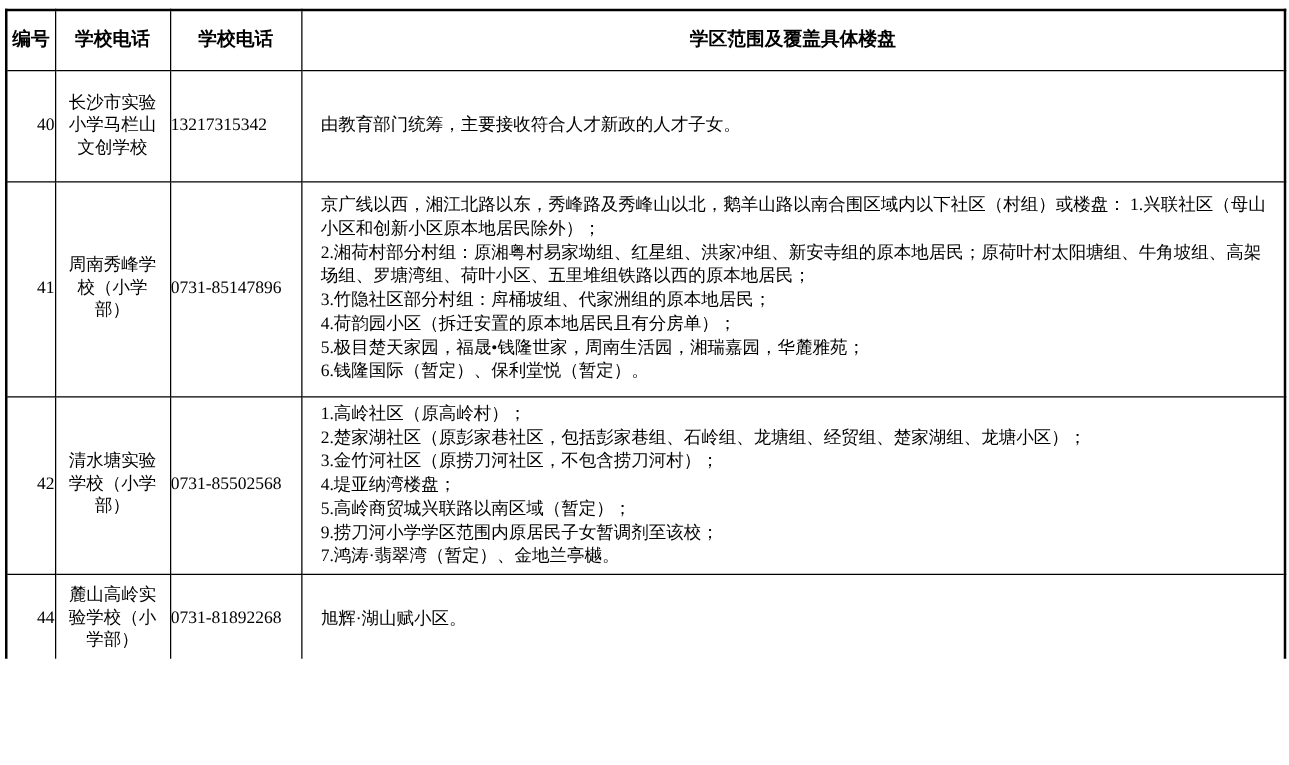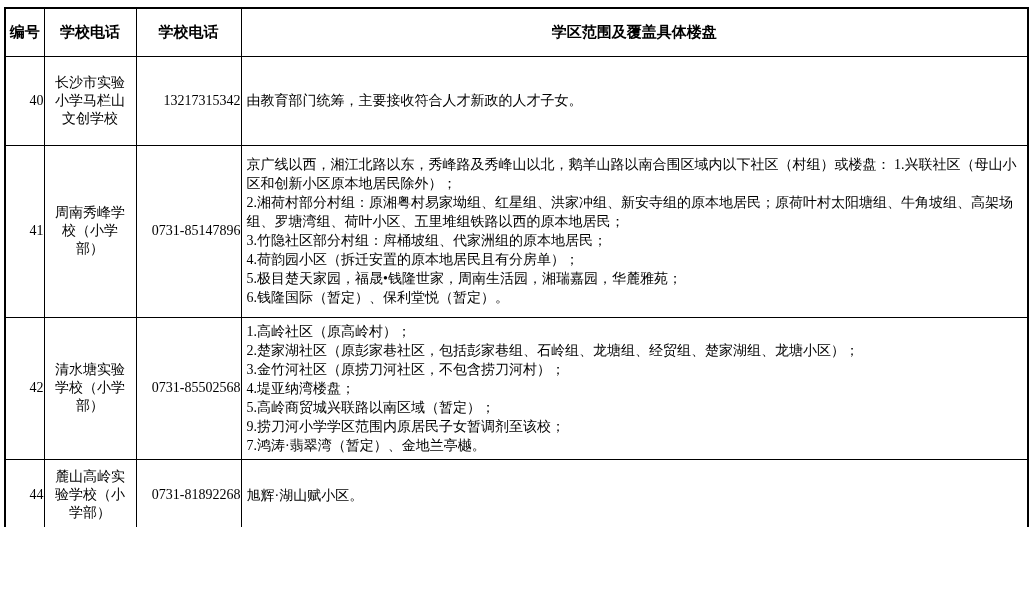--- a/index.html
+++ b/index.html
@@ -34,28 +34,28 @@
     text-align:right;
     font-size:14px;
   }
   td.c-name{
     text-align:center;
     font-size:14px;
     line-height:18px;
     padding:0 5px;
   }
   td.c-phone{
-    text-align:right;
+    text-align:left;
     font-size:14px;
     margin-top:48px;
   }
   td.c-range{
     font-size:14px;
     line-height:19px;
-    padding:3px 8px 3px 5px;
+    padding:3px 8px 3px 15px;
     text-align:left;
   }
   td.c-range .line{min-height:0;}
   tr.r40{height:89px;}
   tr.r41{height:172px;}
   tr.r42{height:142px;}
   tr.r43{height:77px;}
   tr.r44{height:73px;}
 </style>
 </head>

